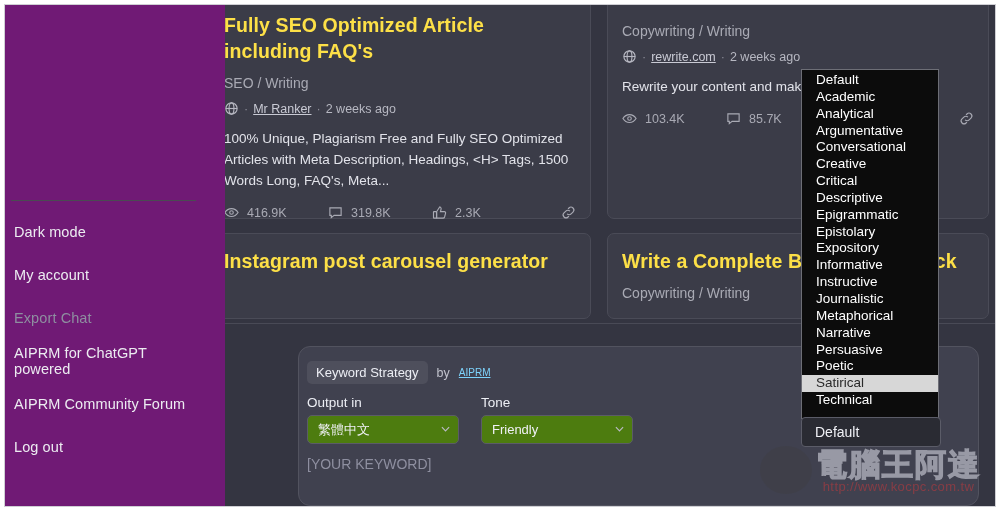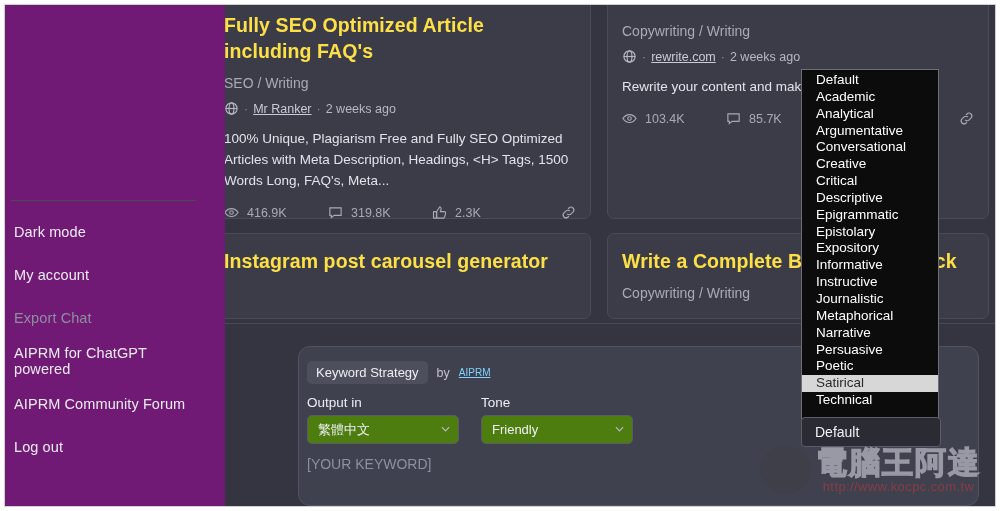--- a/index.html
+++ b/index.html
@@ -266,21 +266,21 @@
   }
   .wm-face {
     width: 52px; height: 48px;
     border-radius: 50%;
     background: #3f3f46;
     position: relative;
     flex: none;
   }
   .wm-text { position: relative; }
   .wm-cn {
-    font-family: Liberation Mono, monospace;
+    font-family: Liberation Serif, serif;
     font-size: 31px;
     font-weight: bold;
     color: transparent;
     -webkit-text-stroke: 1.3px #cfd0da;
     letter-spacing: 2px;
     line-height: 34px;
   }
   .wm-url {
     font-family: "Liberation Sans", sans-serif;
     font-size: 13px;

